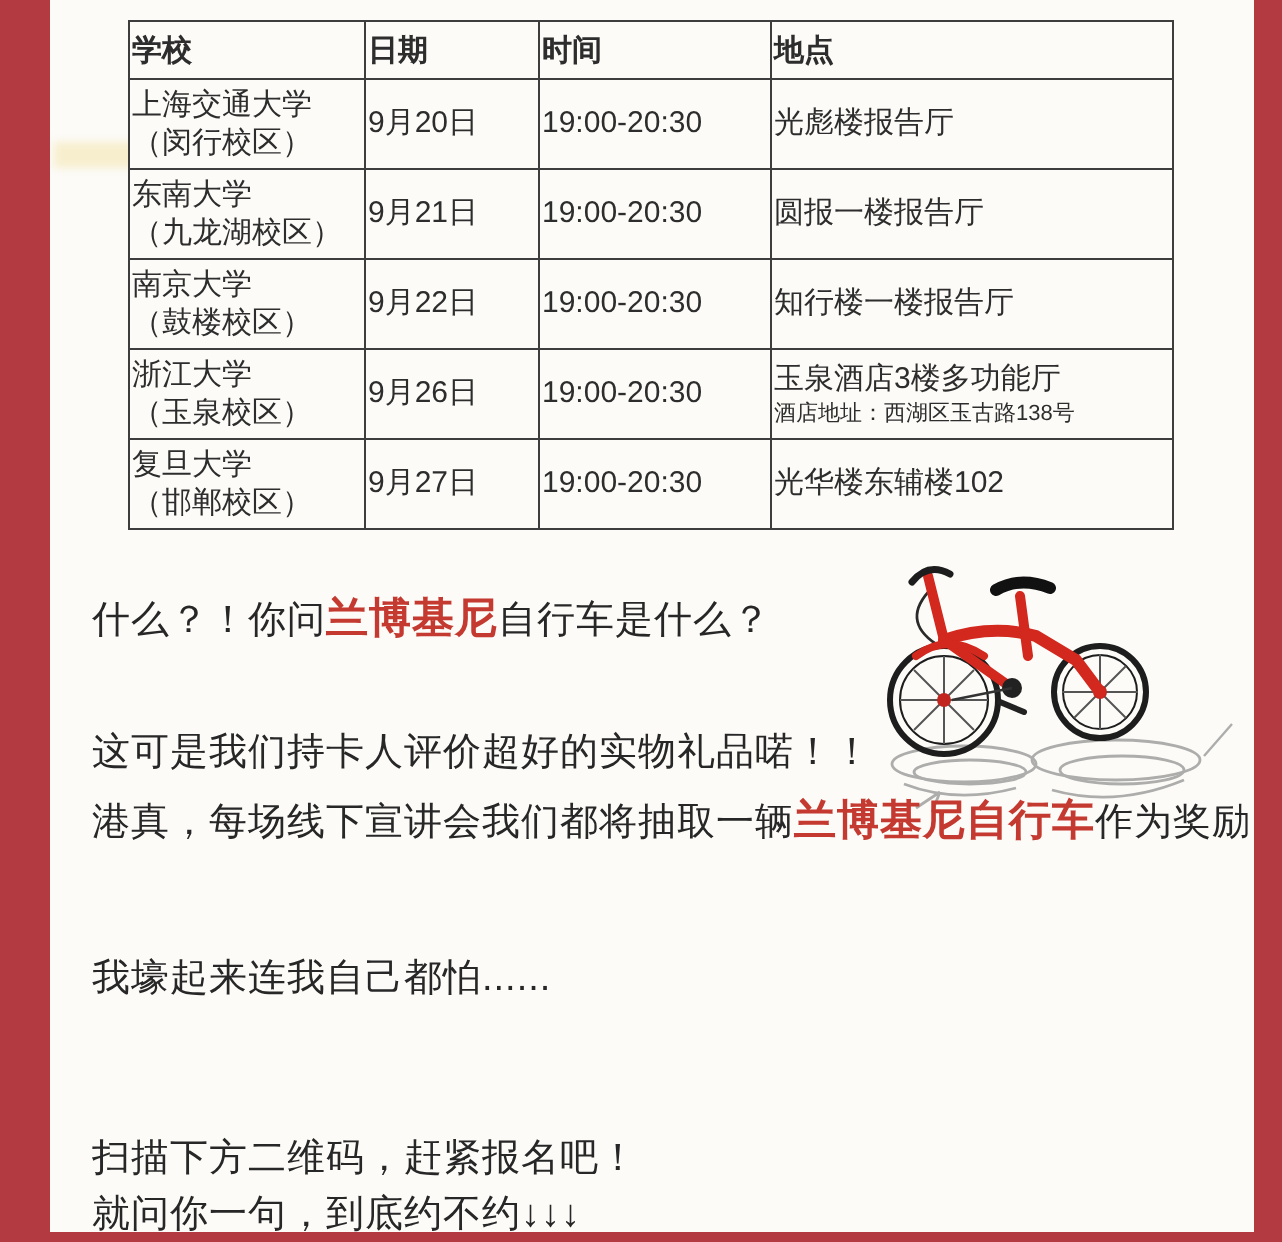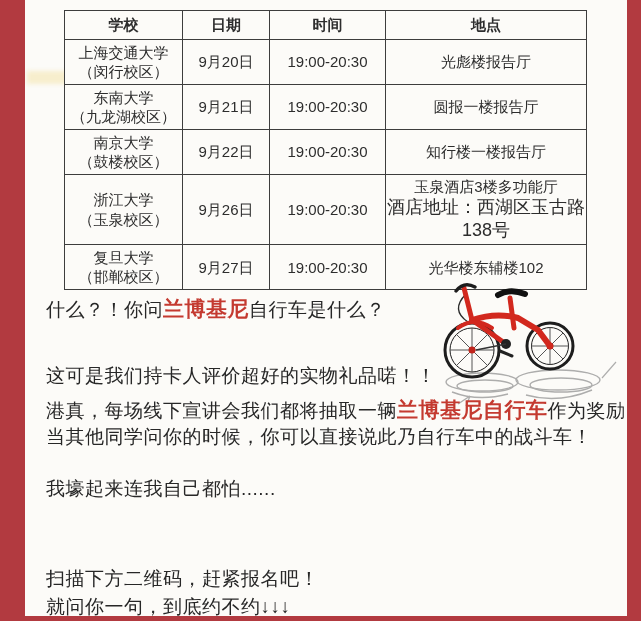--- a/index.html
+++ b/index.html
@@ -15,28 +15,28 @@
   .band-right{right:0;top:0;width:14px;height:621px;}
   .band-bottom{left:0;bottom:0;width:641px;height:5px;}
   
   .streak{position:absolute;left:27px;top:71px;width:128px;height:13px;background:#f7eecd;filter:blur(2px);}
   
   table.sched{
     position:absolute;left:64px;top:10px;width:522px;
     border-collapse:collapse;table-layout:fixed;background:#fcfbf8;
   }
   table.sched th,table.sched td{
-    border:1.6px solid #3d3d3d;text-align:center;vertical-align:middle;
+    border:1.6px solid #3d3d3d;text-align:left;vertical-align:middle;
     padding:2px 1px;color:#2d2d2d;
   }
   table.sched th{height:24px;font-size:15px;font-weight:700;}
   table.sched td{font-size:15px;line-height:1.28;}
   td.c-date,td.c-time{font-size:16px;}
   tr.r{height:45px;}
-  .venue2{font-size:18px;}
+  .venue2{font-size:11px;}
   
   .para{position:absolute;left:46px;white-space:nowrap;font-size:19px;letter-spacing:.5px;color:#272727;}
   .red{color:#c43a30;font-weight:800;font-size:21px;}
   .red-num{color:#c7463c;font-weight:800;font-size:26px;letter-spacing:1.5px;font-family:"DejaVu Sans Mono","Liberation Mono",monospace;}
   .gap{margin-left:16px;}
   
   .bike{position:absolute;left:430px;top:278px;width:198px;height:128px;}
 </style>
 </head>
 <body>
@@ -172,23 +172,20 @@
 
 
   <div class="para" style="top:363px">
     <span>这可是我们持卡人评价超好的实物礼品喏！！</span>
   </div>
 
   <div class="para" style="top:396px">
     <span>港真，每场线下宣讲会我们都将抽取一辆</span><span class="red">兰博基尼自行车</span><span>作为奖励</span>
   </div>
 
-  <div class="para" style="top:424px">
-    <span>当其他同学问你的时候，你可以直接说此乃自行车中的战斗车！</span>
-  </div>
 
   <div class="para" style="top:476px">
     <span>我壕起来连我自己都怕......</span>
   </div>
 
 
   <div class="para" style="top:566px">
     <span>扫描下方二维码，赶紧报名吧！</span>
   </div>
 

